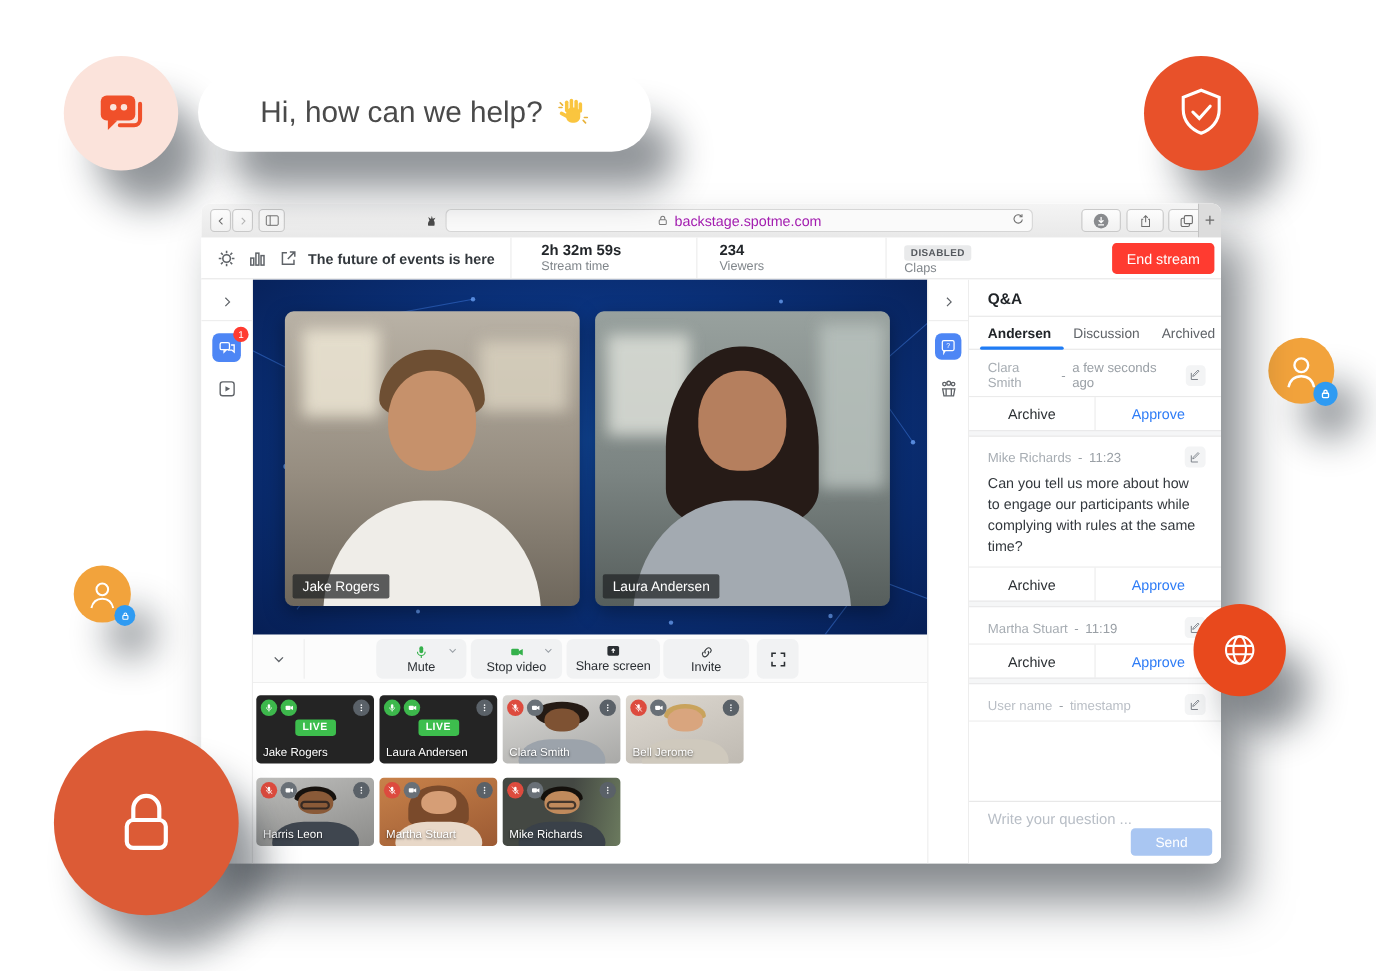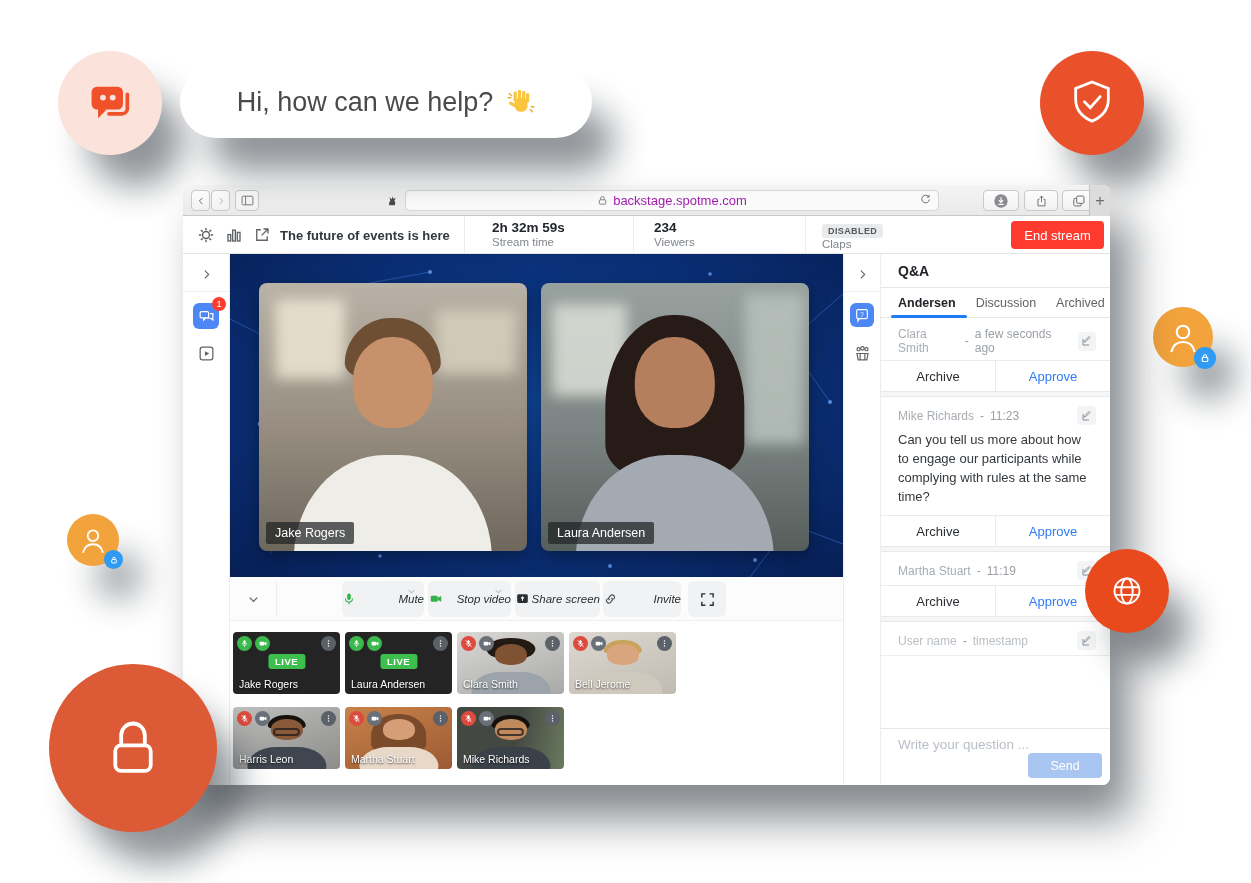--- a/index.html
+++ b/index.html
@@ -87,21 +87,21 @@
   .ph-body { position:absolute; left:50%; transform:translateX(-50%); bottom:-8%; width:74%; height:44%;
              background:var(--shirt); border-radius:46% 46% 10px 10px / 88% 88% 10px 10px; }
   .glasses .ph-head::after { content:""; position:absolute; left:8%; right:8%; top:42%; height:20%;
              border:2px solid rgba(25,25,28,.75); border-radius:5px; }
 
   
   .controls { position:absolute; left:47px; top:323px; width:613px; height:44px; background:#FCFCFC; border-bottom:1px solid #EFEFEF; }
   .ctl-collapse { position:absolute; left:8px; top:8px; width:30px; height:28px; display:flex; align-items:center; justify-content:center; background:none; border:none; }
   .ctl-sep { position:absolute; left:46px; top:4px; width:1px; height:36px; background:#EDEDED; }
   .ctl { position:absolute; top:4px; height:36px; background:#F1F2F3; border:none; border-radius:6px;
-         display:flex; flex-direction:row; align-items:center; justify-content:space-between; gap:1px; font-size:11.5px; color:#2B2F33;font-style:italic; }
+         display:flex; flex-direction:column; align-items:center; justify-content:center; gap:1px; font-size:11.5px; color:#2B2F33; }
   .ctl-caret { position:absolute; right:7px; top:5px; }
   .ctl-fs { position:absolute; left:458px; top:4px; width:38px; height:36px; background:#F1F2F3; border:none; border-radius:6px;
             display:flex; align-items:center; justify-content:center; }
 
   
   .thumbs { position:absolute; left:47px; top:367px; width:613px; height:164px; background:#fff; }
   .tile { position:absolute; width:107px; height:62px; border-radius:4px; overflow:hidden; }
   .t-dark { background:#242424;text-align:right; }
   .trow1 { top:11px; } .trow2 { top:86px; }
   .chip { position:absolute; top:4px; width:15px; height:15px; border-radius:50%; display:flex; align-items:center; justify-content:center; }

